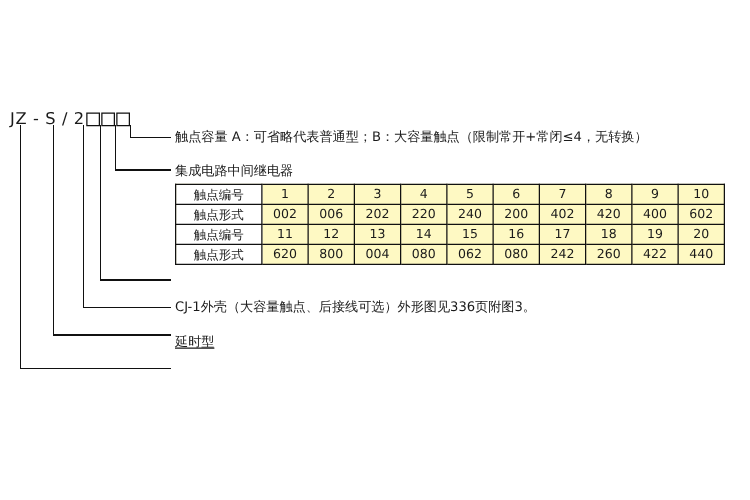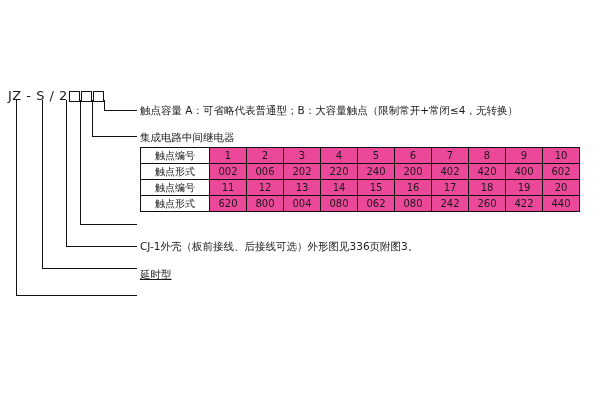--- a/index.html
+++ b/index.html
@@ -63,21 +63,21 @@
   .note-delay      { left: 140px; top: 268px; text-decoration: underline; }
   .note-ic         { left: 140px; top: 289px; }
 
   
   .contact-table {
     position: absolute;
     left: 140px;
     top: 147px;
     border-collapse: collapse;
     font-size: 10px;
-    background: #ec4899;
+    background: #fef9c3;
   }
   .contact-table td {
     border: 1px solid #111;
     height: 15px;
     text-align: center;
     padding: 0 3px;
     white-space: nowrap;
   }
   .contact-table td.head {
     width: 62px;
@@ -109,21 +109,21 @@
       <path d="M66.5,100 L66.5,246 L137,246"></path>
 
       <path d="M42.5,100 L42.5,268 L137,268"></path>
 
       <path d="M16.5,100 L16.5,295 L137,295"></path>
     </g>
   </svg>
 
   <div class="note note-capacity">触点容量  A：可省略代表普通型；B：大容量触点（限制常开+常闭≤4，无转换）</div>
   <div class="note note-numbering">集成电路中间继电器</div>
-  <div class="note note-case">CJ-1外壳（板前接线、后接线可选）外形图见336页附图3。</div>
+  <div class="note note-case">CJ-1外壳（大容量触点、后接线可选）外形图见336页附图3。</div>
   <div class="note note-delay">延时型</div>
 
   <table class="contact-table">
     <tbody>
       <tr>
         <td class="head">触点编号</td>
         <td class="cell">1</td>
         <td class="cell">2</td>
         <td class="cell">3</td>
         <td class="cell">4</td>

